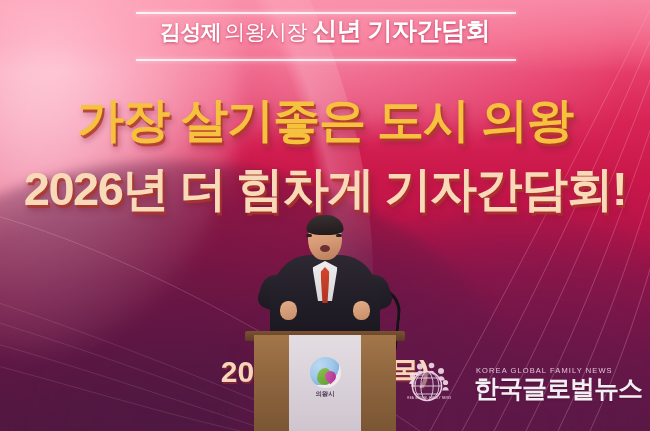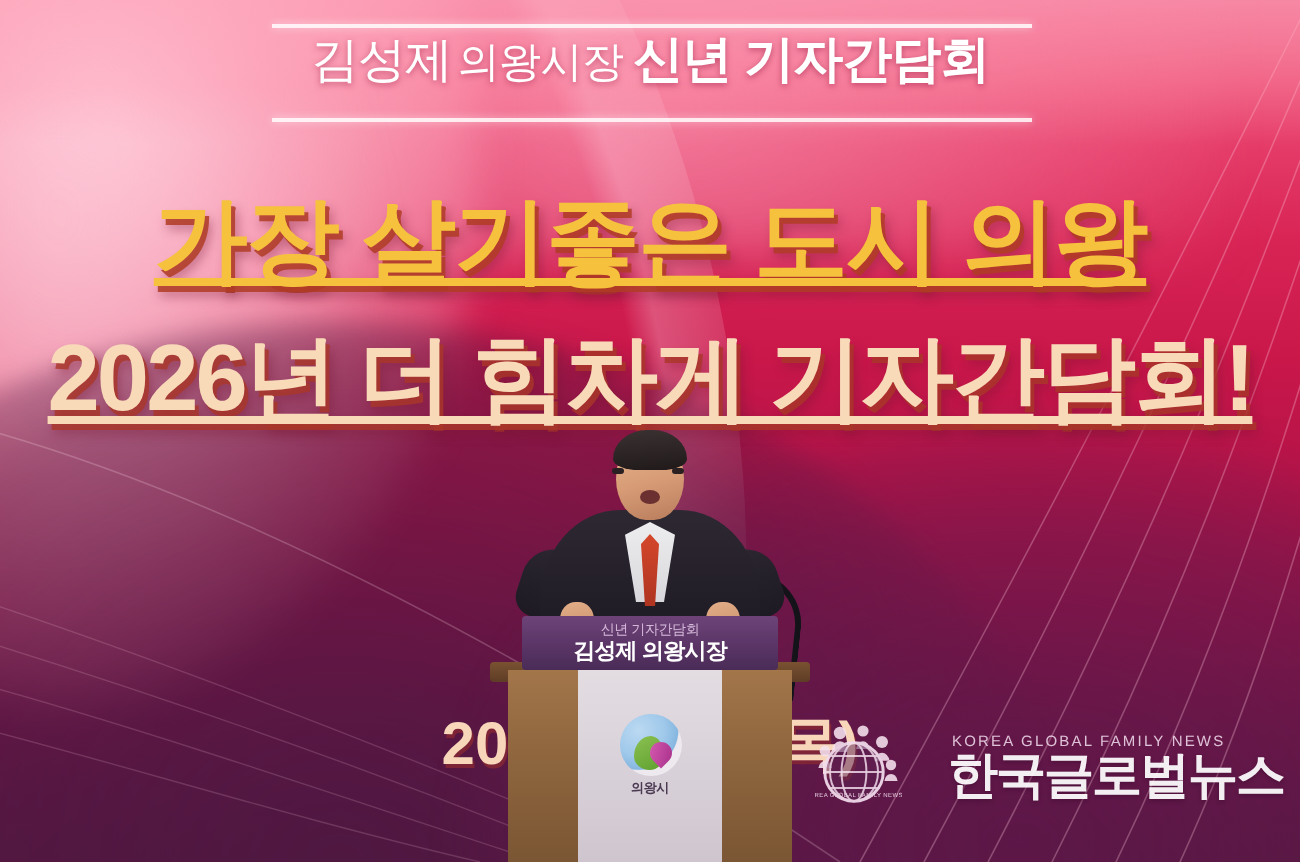--- a/index.html
+++ b/index.html
@@ -145,22 +145,22 @@
   .header-text {
     position: absolute;
     left: 0; right: 0; top: 18px;
     text-align: center;
     white-space: nowrap;
     color: #FFFFFF;
     text-shadow: 0 1px 3px rgba(150,20,60,0.55);
     line-height: 1;
   }
   .hdr-name {
-    font-size: 24px;
-    font-weight: 400;
+    font-size: 21px;
+    font-weight: 700;
     letter-spacing: -0.5px;
     vertical-align: baseline;
   }
   .hdr-role {
     font-size: 21px;
     font-weight: 400;
     letter-spacing: -0.3px;
     margin: 0 5px 0 3px;
     vertical-align: baseline;
   }
@@ -172,21 +172,20 @@
   }
 
   
   .slogan {
     position: absolute;
     left: 0; right: 0;
     text-align: center;
     white-space: nowrap;
     line-height: 1;
     font-weight: 700;
-    text-decoration: underline;
   }
   .slogan-1 {
     top: 96px;
     font-size: 47px;
     letter-spacing: -1px;
     color: #F6C23E;
     text-shadow:
       2px 3px 0 rgba(176,60,36,0.85),
       3px 5px 6px rgba(120,20,50,0.45);
   }
@@ -532,24 +531,20 @@
     <div class="podium-face"></div>
 
     <div class="emblem">
       <div class="emblem-circle">
         <div class="em-green"></div>
         <div class="em-pink"></div>
       </div>
       <div class="emblem-label">의왕시</div>
     </div>
 
-    <div class="podium-plate">
-      <div class="plate-sub">신년 기자간담회</div>
-      <div class="plate-main">김성제 의왕시장</div>
-    </div>
   </div>
 
   <div class="watermark">
     <div class="wm-globe">
       <svg viewBox="0 0 44 44" width="44" height="44">
 
         <g fill="#F4E2EE" fill-opacity="0.95">
           <circle cx="13" cy="5.5" r="3.1"></circle>
           <path d="M9 15 a4 5.4 0 0 1 8 0 z"></path>
           <circle cx="24.5" cy="4.5" r="2.8"></circle>

